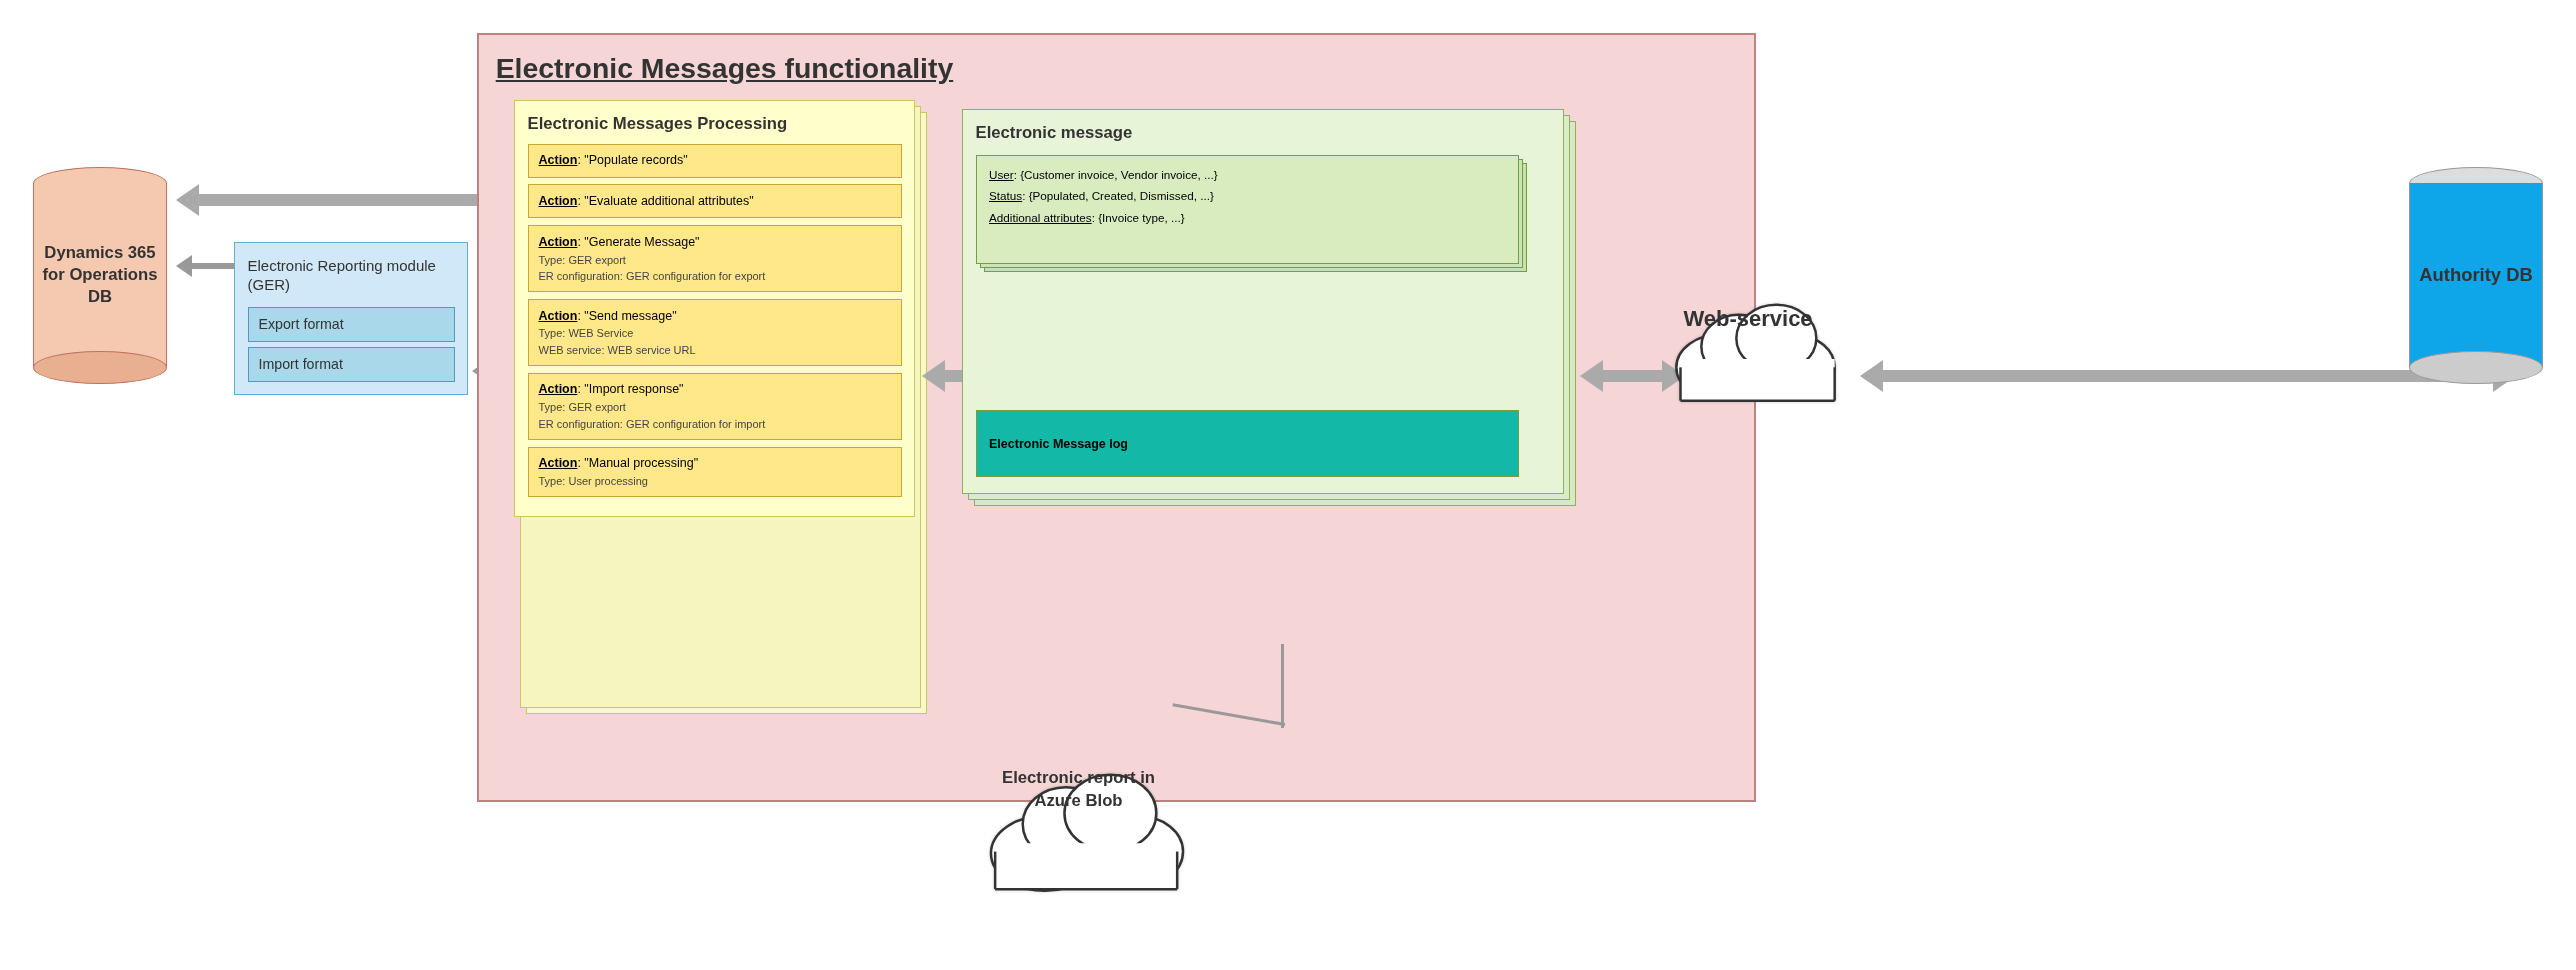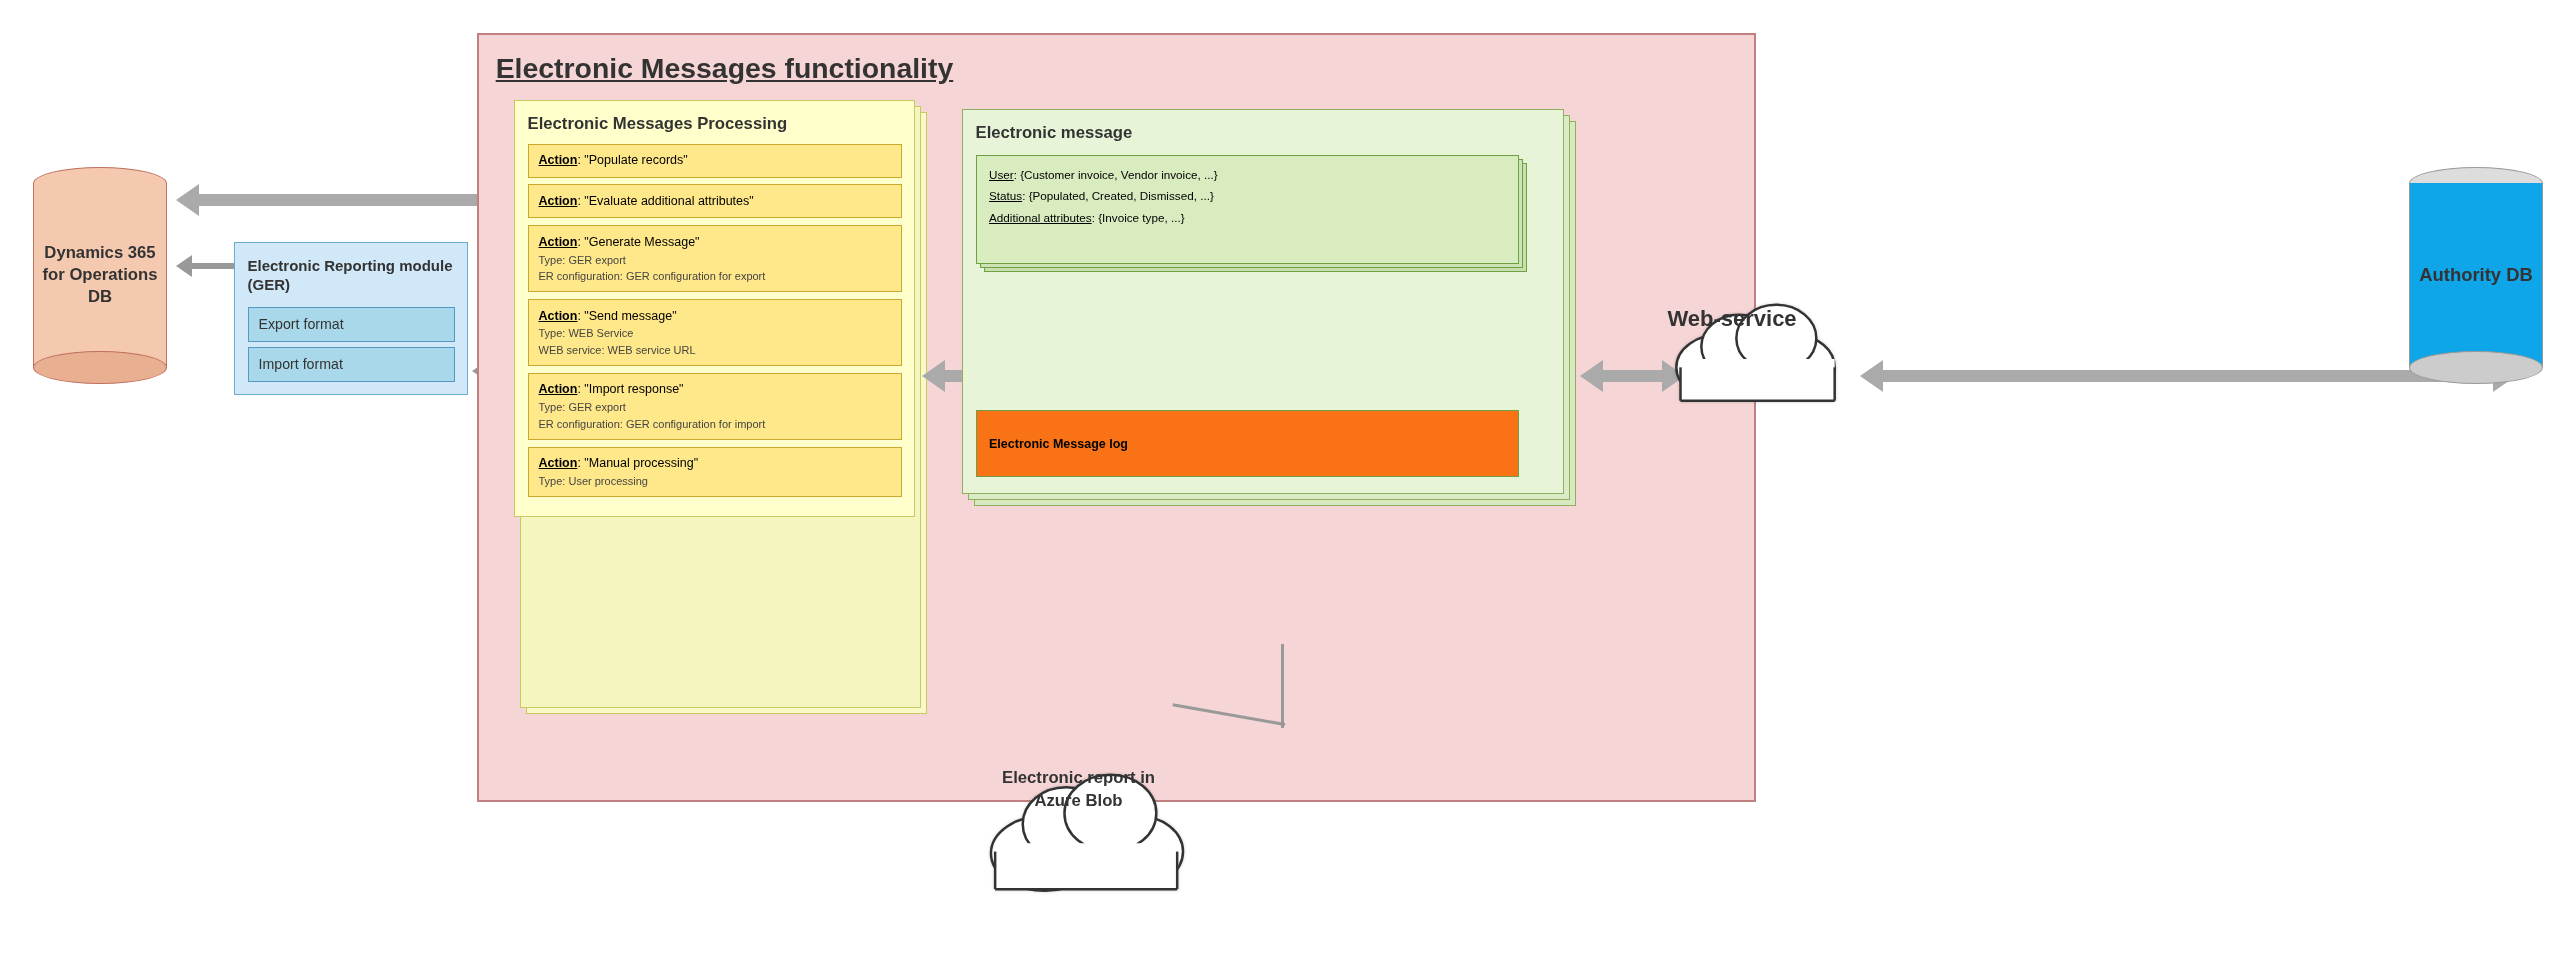--- a/index.html
+++ b/index.html
@@ -116,21 +116,21 @@
       position: absolute;
       left: 234px;
       top: 242px;
       width: 234px;
       background: #d0e8f8;
       border: 1.7px solid #6aaccf;
       padding: 12.5px;
     }
     .er-module-title {
       font-size: 15px;
-      font-weight: bold;
+      font-weight: normal;
       color: #333;
       margin-bottom: 12.5px;
       line-height: 1.3;
     }
     .er-format-btn {
       display: block;
       width: 100%;
       background: #a8d8ea;
       border: 0.8px solid #5598c0;
       padding: 8.4px 10px;
@@ -292,21 +292,21 @@
       font-weight: bold;
       font-size: 12.5px;
     }
 
     
     .em-log {
       position: relative;
       margin-top: 130px;
       width: 543px;
       height: 67px;
-      background: #f97316;
+      background: #14b8a6;
       border: 1.7px solid #70a040;
       padding: 8.4px 12.5px;
       font-size: 12.5px;
       font-weight: bold;
       display: flex;
       align-items: center;
     }
     .arrow-line-h {
       height: 6.7px;
       background: #999;
@@ -485,21 +485,21 @@
         <ellipse cx="170" cy="130" rx="45" ry="38" fill="white" stroke="#333" stroke-width="3"></ellipse>
         <ellipse cx="100" cy="105" rx="45" ry="38" fill="white" stroke="#333" stroke-width="3"></ellipse>
         <ellipse cx="145" cy="95" rx="48" ry="40" fill="white" stroke="#333" stroke-width="3"></ellipse>
         <rect x="30" y="120" width="185" height="50" fill="white"></rect>
 
         <line x1="30" y1="170" x2="215" y2="170" stroke="#333" stroke-width="3"></line>
         <line x1="30" y1="130" x2="30" y2="170" stroke="#333" stroke-width="3"></line>
         <line x1="215" y1="130" x2="215" y2="170" stroke="#333" stroke-width="3"></line>
       </g>
     </svg>
-    <div class="cloud-label" style="top:46px; left:10px; font-size:22px; font-weight:bold;">Web-service</div>
+    <div class="cloud-label" style="top:46px; left:26px; font-size:22px; font-weight:bold;">Web-service</div>
   </div>
 
   <div style="position:absolute; left:1860px; top:360px; display:flex; align-items:center;">
     <div class="arrow-head-left" style="border-right-color:#aaa; border-top-width:16.7px; border-bottom-width:16.7px; border-right-width:23.4px;"></div>
     <div class="arrow-line-h" style="width:610px; height:11.7px; background:#aaa;"></div>
     <div class="arrow-head-right" style="border-left-color:#aaa; border-top-width:16.7px; border-bottom-width:16.7px; border-left-width:23.4px;"></div>
   </div>
 
   <div class="authority-db">
     <div class="cylinder">

